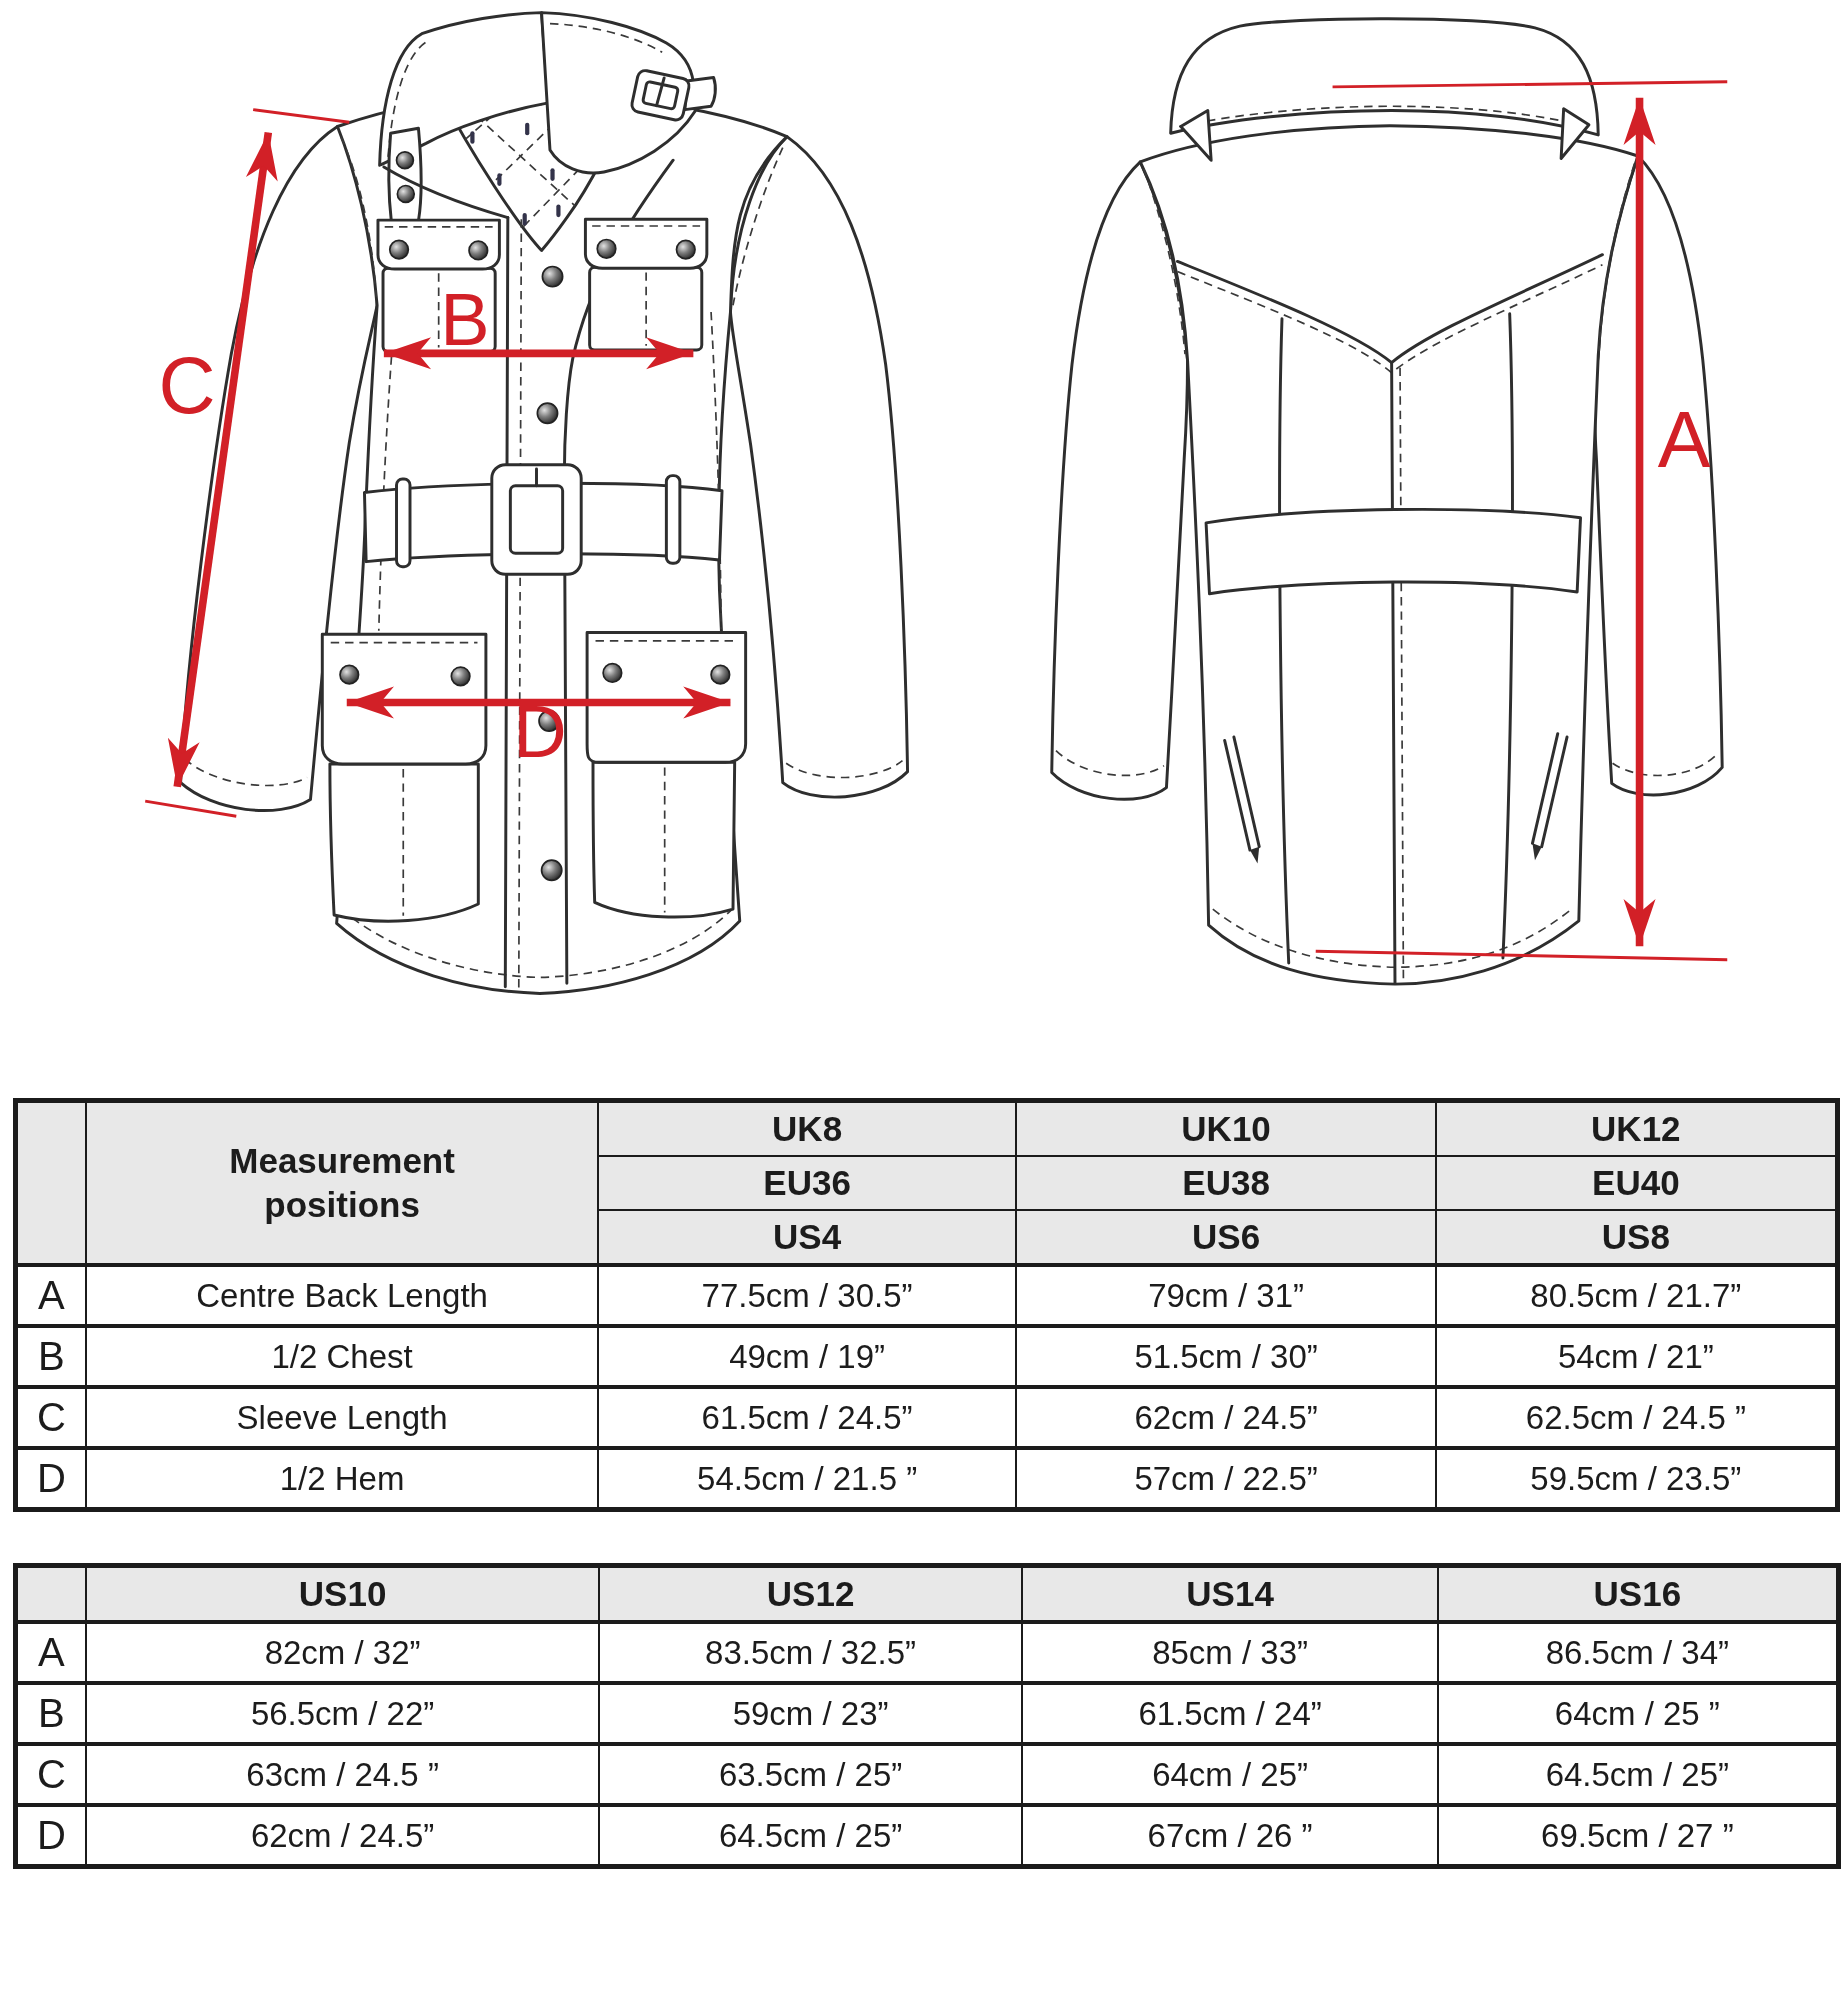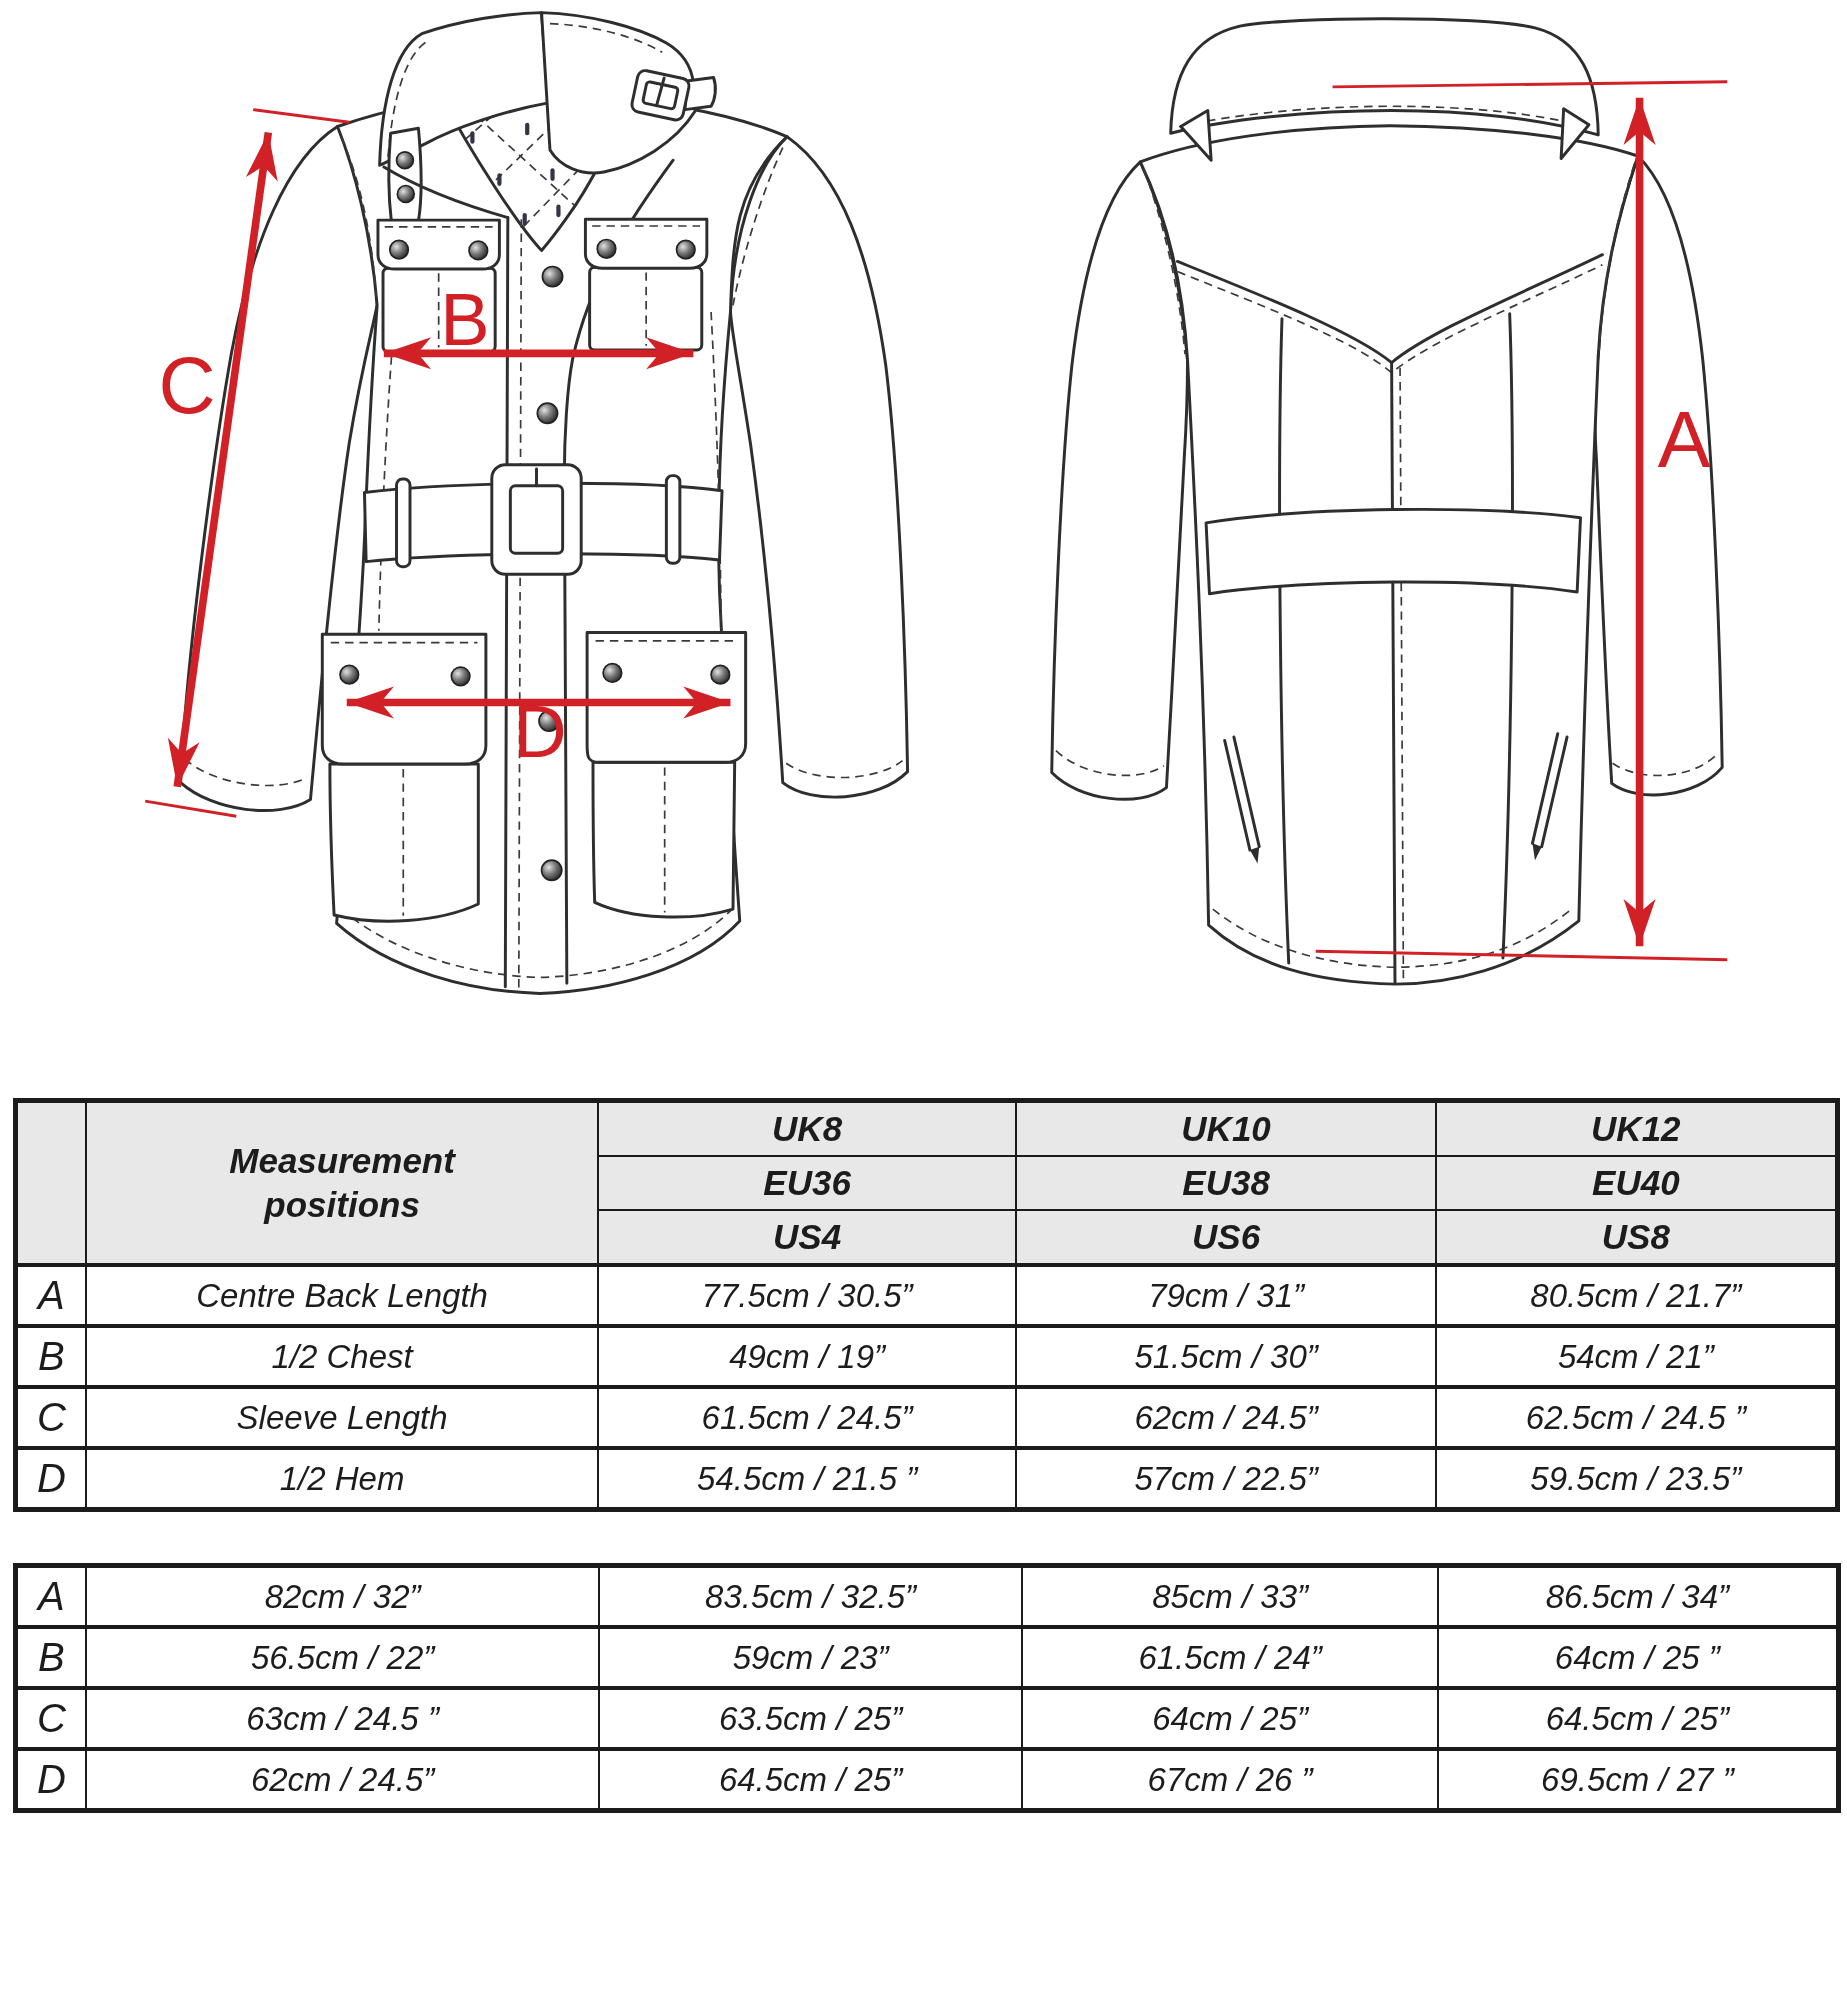--- a/index.html
+++ b/index.html
@@ -3,21 +3,21 @@
 <meta charset="utf-8">
 <style>
   html,body{margin:0;padding:0;background:#ffffff;}
   .canvas{position:relative;width:1848px;height:2011px;background:#ffffff;overflow:hidden;
           font-family:"Liberation Sans",sans-serif;color:#1b1b1b;}
   .figure-svg{position:absolute;top:0;left:0;}
   .red-letter{position:absolute;transform:translate(-50%,-50%);color:#d22027;
               font-size:74px;font-weight:500;line-height:1;}
   .tbl-wrap{position:absolute;left:12.6px;width:1822px;}
   table.size{border-collapse:collapse;table-layout:fixed;width:1822px;
-             border:5px solid #1b1b1b;background:#ffffff;font-style:italic;}
+             border:5px solid #1b1b1b;background:#ffffff;}
   table.size td{border:2.5px solid #1b1b1b;text-align:center;vertical-align:middle;
                 padding:0;font-size:33px;color:#1c1c1c;overflow:hidden;}
   table.size tr.hrow td{background:#e8e8e8;font-weight:bold;font-size:35px;height:52px;}
   table.size td.corner{background:#e8e8e8;}
   table.size td.mpos{background:#e8e8e8;font-weight:bold;font-size:35px;}
   table.size td.mpos span{display:inline-block;max-width:253px;line-height:1.25;}
   table.size tr.drow td{height:57px;border-top-width:4.2px;}
   table.size td.key{font-size:40px;}
   .sv-line{stroke:#2e2e2e;stroke-width:3.5;fill:none;stroke-linecap:round;stroke-linejoin:round;}
   .sv-fill{stroke:#2e2e2e;stroke-width:3.5;fill:#ffffff;stroke-linecap:round;stroke-linejoin:round;}
@@ -278,20 +278,27 @@
   <div class="tbl-wrap" style="top:1563px;">
     <table class="size">
       <colgroup>
           <col style="width:71px">
           <col style="width:513px">
           <col style="width:423px">
           <col style="width:416px">
           <col style="width:400px">
         </colgroup>
       <tbody>
+      <tr class="hrow">
+        <td class="corner"></td>
+        <td>US10</td>
+        <td>US12</td>
+        <td>US14</td>
+        <td>US16</td>
+      </tr>
       <tr class="drow">
         <td class="key">A</td>
         <td>82cm / 32”</td>
         <td>83.5cm / 32.5”</td>
         <td>85cm / 33”</td>
         <td>86.5cm / 34”</td>
       </tr>
       <tr class="drow">
         <td class="key">B</td>
         <td>56.5cm / 22”</td>

